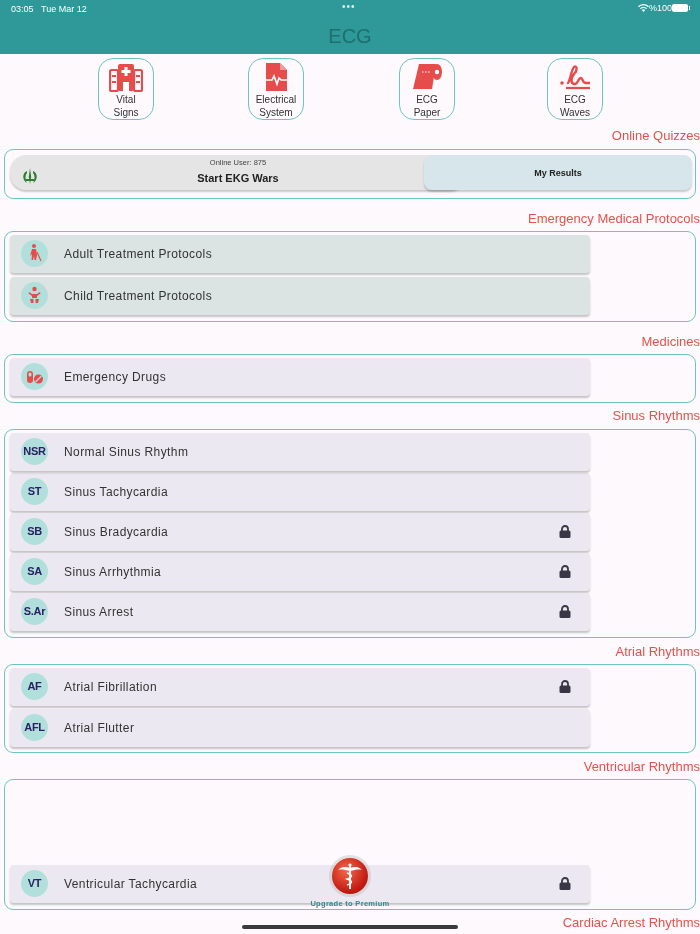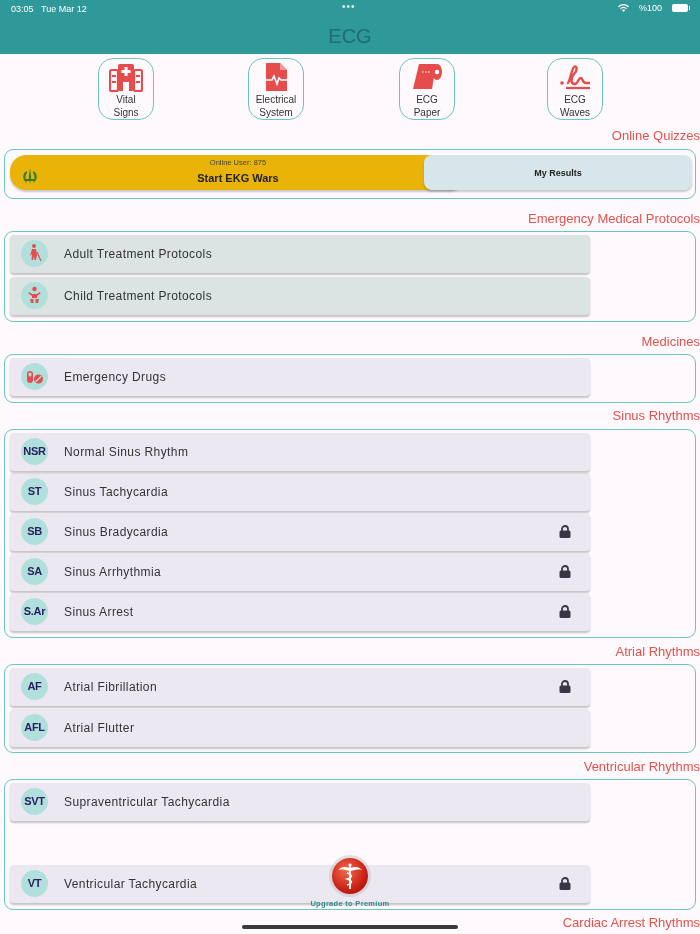--- a/index.html
+++ b/index.html
@@ -1,35 +1,35 @@
 <!DOCTYPE html>
 <html><head>
 <meta charset="utf-8">
 <style>
 *{box-sizing:border-box;margin:0;padding:0}
 html,body{width:700px;height:934px;overflow:hidden;background:#fdf9fc;font-family:"Liberation Sans",sans-serif;color:#2a2a33}
 .statusbar{position:absolute;left:0;top:0;width:700px;height:18px;background:#2f9898;color:#fff;font-size:9px;}
 .statusbar .time{position:absolute;left:11px;top:4px}
 .statusbar .dots{position:absolute;left:342px;top:1px;font-size:10px;letter-spacing:1px;color:#dff}
-.statusbar .right{position:absolute;right:12px;top:3px;display:flex;align-items:center;gap:10px}
+.statusbar .right{position:absolute;right:12px;top:3px;display:flex;align-items:center;gap:0}
 .battery{width:16px;height:8px;background:#fff;border-radius:2px;position:relative}
 .battery:after{content:"";position:absolute;right:-2px;top:2px;width:1px;height:4px;background:#fff}
 .navbar{position:absolute;left:0;top:18px;width:700px;height:36px;background:#2f9898;}
 .navbar .title{position:absolute;left:0;right:0;top:7px;text-align:center;font-size:20px;color:#1e6f6f}
 .tiles{position:absolute;top:58px;left:0;width:700px;height:62px}
 .tile{position:absolute;top:0;width:56px;height:62px;border:1px solid #6cc6c0;border-radius:15px;background:#fdf9fc;text-align:center;font-size:10px;line-height:13px;color:#333}
 .tile svg{display:block;margin:3px auto 1px}
 .section-title{position:absolute;left:0;width:700px;text-align:right;color:#e4524c;font-size:13px}
 .group{position:absolute;left:4px;width:692px;border:1px solid #6cc6c0;border-radius:9px;}
 .row{position:absolute;left:5px;width:580px;height:38px;background:#ece8f1;border-radius:4px;box-shadow:0 2px 2px rgba(0,0,0,.22)}
 .row.green{background:#dbe4e2}
 .row .badge{position:absolute;left:11px;top:5px;width:27px;height:27px;border-radius:50%;background:#b1e0dc;color:#2b2062;font-size:11px;font-weight:bold;text-align:center;line-height:27px;letter-spacing:-0.3px}
 .row .label{position:absolute;left:54px;top:12px;font-size:12px;letter-spacing:.4px;color:#333}
 .row .lock{position:absolute;right:19px;top:12px}
-.quiz-left{position:absolute;left:5px;top:5px;width:456px;height:35px;background:#eab308;border-radius:16px;box-shadow:0 2px 2px rgba(0,0,0,.2)}
+.quiz-left{position:absolute;left:5px;top:5px;width:456px;height:35px;background:#e5e5e5;border-radius:16px;box-shadow:0 2px 2px rgba(0,0,0,.2)}
 .quiz-right{position:absolute;left:419px;top:5px;width:268px;height:35px;background:#d7e6ea;border-radius:8px;box-shadow:0 2px 2px rgba(0,0,0,.2)}
 .quiz-left .online{position:absolute;left:0;right:0;top:3px;text-align:center;font-size:7.5px;color:#444}
 .quiz-left .start{position:absolute;left:0;right:0;top:17px;text-align:center;font-size:11px;font-weight:bold;color:#222}
 .quiz-left .jedi{position:absolute;left:11px;top:13px}
 .quiz-right .res{position:absolute;left:0;right:0;top:13px;text-align:center;font-size:9px;font-weight:bold;color:#222}
 .premium{position:absolute;left:306px;top:858px;width:88px;height:52px;text-align:center}
 .premium .circle{position:absolute;left:26px;top:0;width:36px;height:36px;border-radius:50%;background:radial-gradient(circle at 40% 35%,#f26a4a,#c41b12 65%,#8f0f0a);box-shadow:0 0 0 3px rgba(150,150,150,.25)}
 .premium .ptext{position:absolute;left:0;right:0;top:41px;font-size:7.5px;font-weight:bold;color:#2e8c8c;letter-spacing:.3px}
 .homebar{position:absolute;left:242px;top:925px;width:216px;height:4px;border-radius:2px;background:#3a3a3a}
 </style>
@@ -202,24 +202,20 @@
       </svg>
   </div>
   <div class="row" style="top:44px">
     <div class="badge">AFL</div>
     <div class="label">Atrial Flutter</div>
   </div>
 </div>
 
 <div class="section-title" style="top:759px">Ventricular Rhythms</div>
 <div class="group" style="top:779px;height:131px">
-  <div class="row" style="top:3px">
-    <div class="badge">SVT</div>
-    <div class="label">Supraventricular Tachycardia</div>
-  </div>
   <div class="row" style="top:85px">
     <div class="badge">VT</div>
     <div class="label">Ventricular Tachycardia</div>
     <svg class="lock" width="12" height="13" viewBox="0 0 12 13">
         <path d="M3 6 V4 A3 3 0 0 1 9 4 V6" fill="none" stroke="#3b3646" stroke-width="1.8"></path>
         <rect x="0.5" y="5.5" width="11" height="7.5" rx="1.5" fill="#3b3646"></rect>
       </svg>
   </div>
 </div>
 

